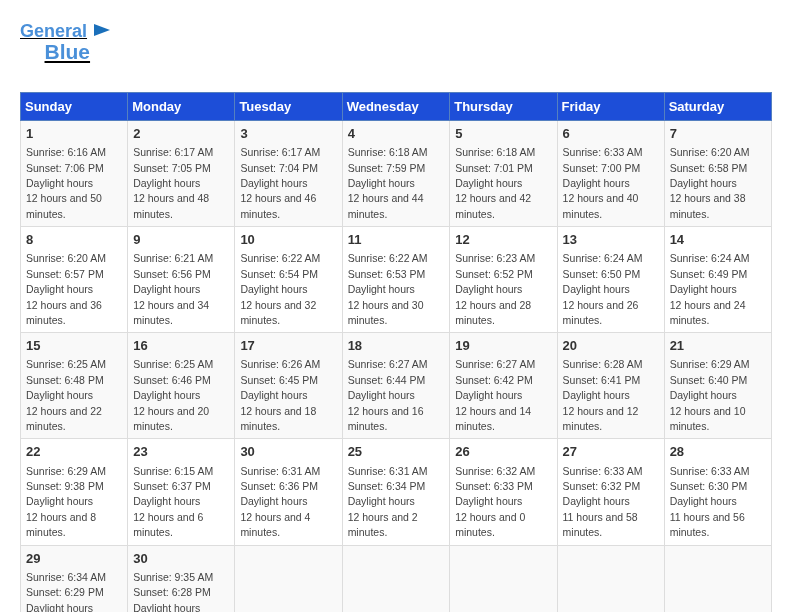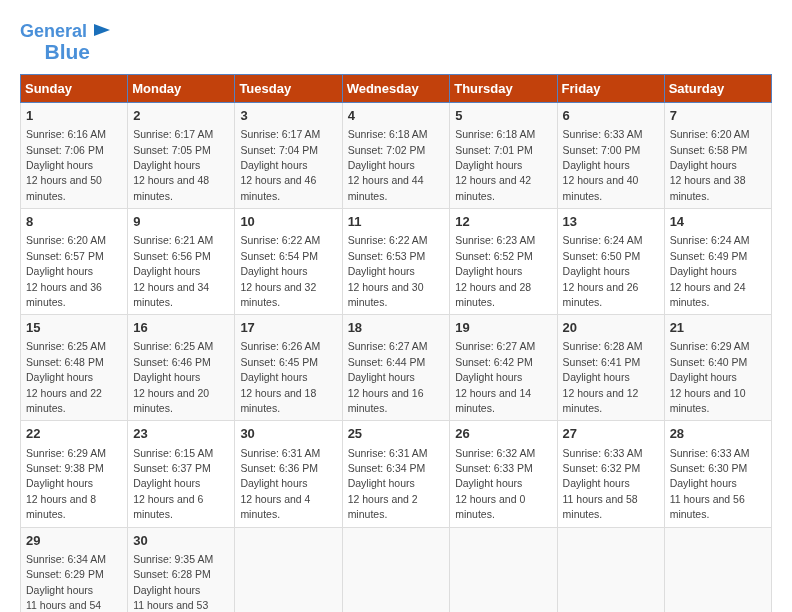--- a/index.html
+++ b/index.html
@@ -7,21 +7,22 @@
       font-family: Arial, sans-serif;
       background: #fff;
       width: 792px;
       min-height: 612px;
       padding: 20px;
     }
     .header {
       display: flex;
       align-items: flex-start;
       justify-content: space-between;
-      margin-bottom: 10px;
+      margin-bottom: 28px;
+      text-decoration: underline;
     }
     .logo {
       display: flex;
       align-items: center;
       gap: 4px;
     }
     .logo-text {
       font-size: 18px;
       font-weight: bold;
       color: #333;
@@ -40,21 +41,21 @@
       font-size: 16px;
       color: #555;
       font-weight: normal;
     }
     table {
       width: 100%;
       border-collapse: collapse;
       font-size: 11px;
     }
     thead tr th {
-      background: #c2410c;
+      background: #1d4ed8;
       color: #fff;
       padding: 6px 4px;
       text-align: left;
       font-size: 13px;
       font-weight: bold;
       border: 1px solid #5580c0;
     }
     tbody tr td {
       vertical-align: top;
       padding: 4px 5px;
@@ -136,21 +137,21 @@
         <td>
         <span class="day-num">3</span>
         <span class="day-detail">Sunrise: 6:17 AM</span><br>
         <span class="day-detail">Sunset: 7:04 PM</span><br>
         <span class="day-detail">Daylight hours</span><br>
         <span class="day-detail">12 hours and 46 minutes.</span>
       </td>
         <td>
         <span class="day-num">4</span>
         <span class="day-detail">Sunrise: 6:18 AM</span><br>
-        <span class="day-detail">Sunset: 7:02 PM</span><br>
+        <span class="day-detail">Sunset: 7:59 PM</span><br>
         <span class="day-detail">Daylight hours</span><br>
         <span class="day-detail">12 hours and 44 minutes.</span>
       </td>
         <td>
         <span class="day-num">5</span>
         <span class="day-detail">Sunrise: 6:18 AM</span><br>
         <span class="day-detail">Sunset: 7:01 PM</span><br>
         <span class="day-detail">Daylight hours</span><br>
         <span class="day-detail">12 hours and 42 minutes.</span>
       </td>

